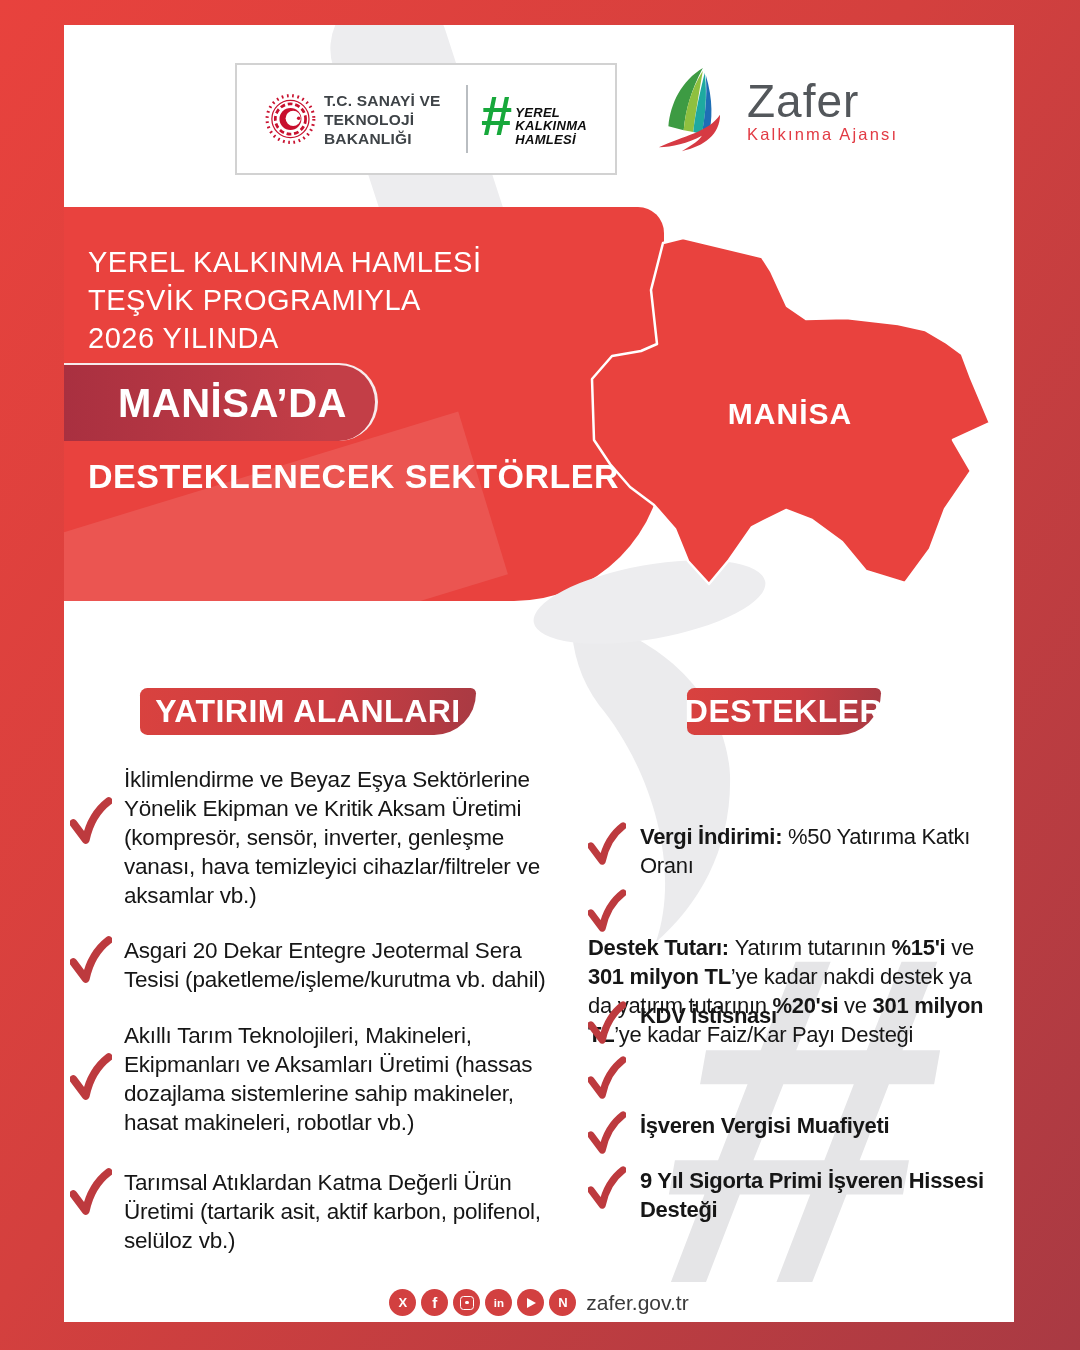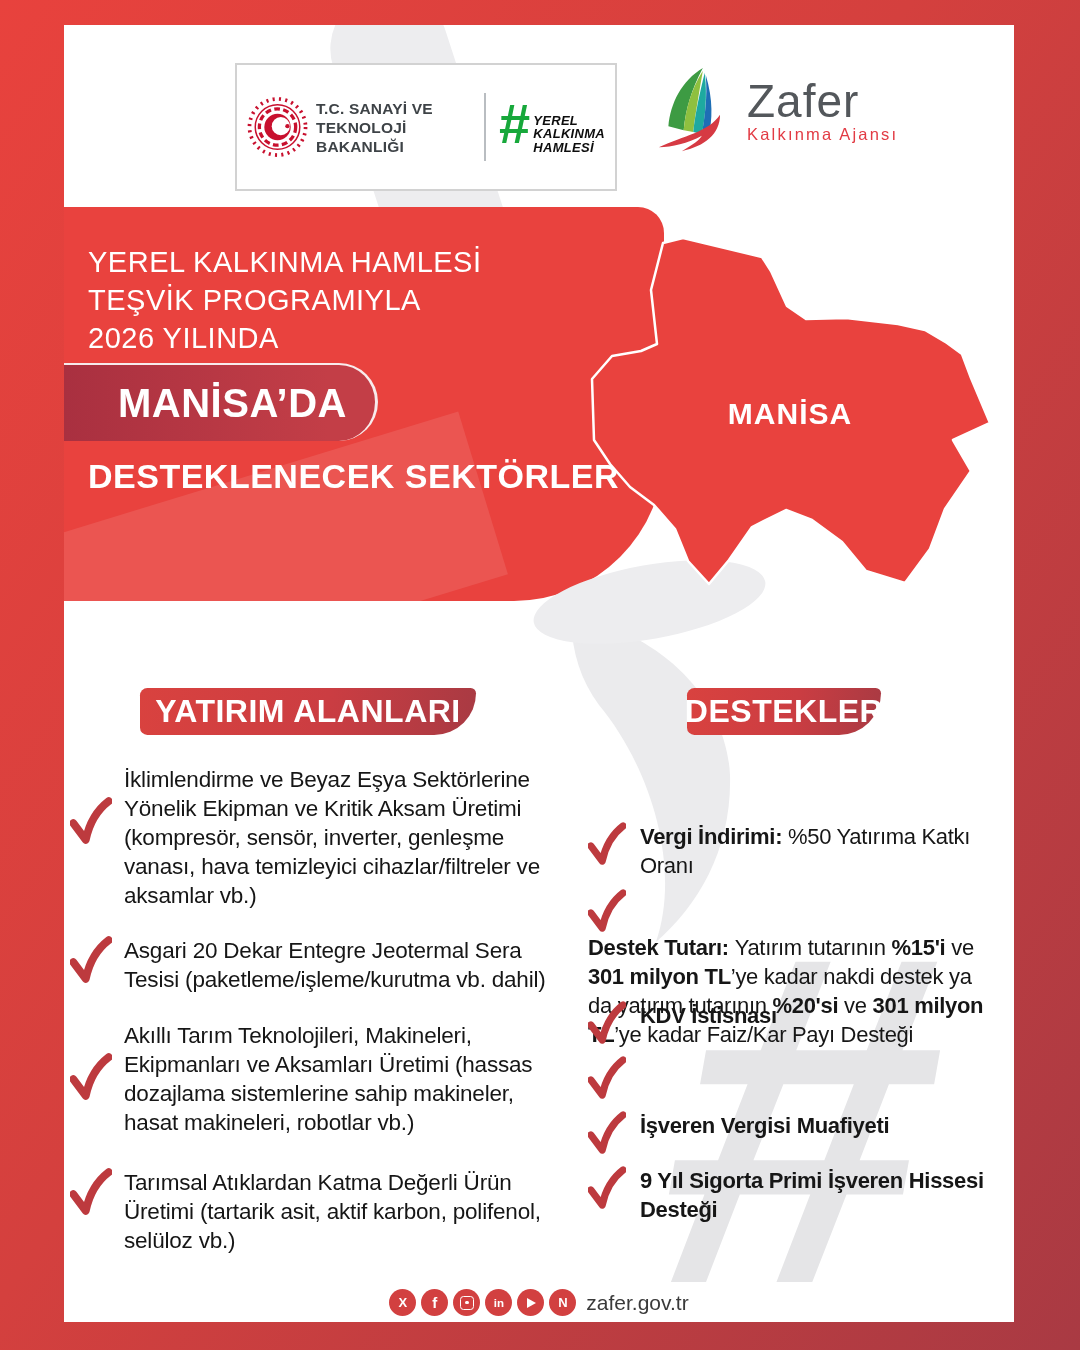--- a/index.html
+++ b/index.html
@@ -22,23 +22,23 @@
     position:absolute;left:468px;top:540px;width:235px;height:74px;
     background:#ededef;border-radius:50%;transform:rotate(-10deg);z-index:2;
   }
   .hash-watermark{
     position:absolute;left:610px;top:860px;z-index:1;
     font-size:470px;line-height:1;font-weight:800;color:#e5e5e7;
     transform:skewX(-10deg);
   }
   
   .logo-box{
-    position:absolute;left:171px;top:38px;width:382px;height:128px;z-index:5;
+    position:absolute;left:171px;top:38px;width:382px;height:112px;z-index:5;
     background:#fff;border:2px solid #d2d2d2;box-sizing:border-box;
-    display:flex;align-items:center;padding:0 10px;
+    display:flex;align-items:center;padding:0 28px;
   }
   .ministry-text{font-size:15.5px;font-weight:bold;color:#3e4347;line-height:19px;letter-spacing:.2px;margin-left:8px;}
   .logo-divider{width:2px;height:68px;background:#b9bdc1;margin:0 13px;flex:none;}
   .hamle{display:flex;align-items:flex-start;}
   .hamle-hash{font-size:56px;font-weight:900;color:var(--green,#17a83b);line-height:.85;margin-right:3px;}
   .hamle-words{margin-top:14px;}
   .hamle-words .tline{font-size:13px;font-style:italic;font-weight:800;color:#0d0d0d;line-height:13.5px;letter-spacing:.3px;}
   .zafer{position:absolute;left:591px;top:40px;z-index:5;display:flex;align-items:center;}
   .zafer-text{margin-left:4px;}
   .zafer-name{font-size:46px;color:#53575b;letter-spacing:1px;line-height:1;}

